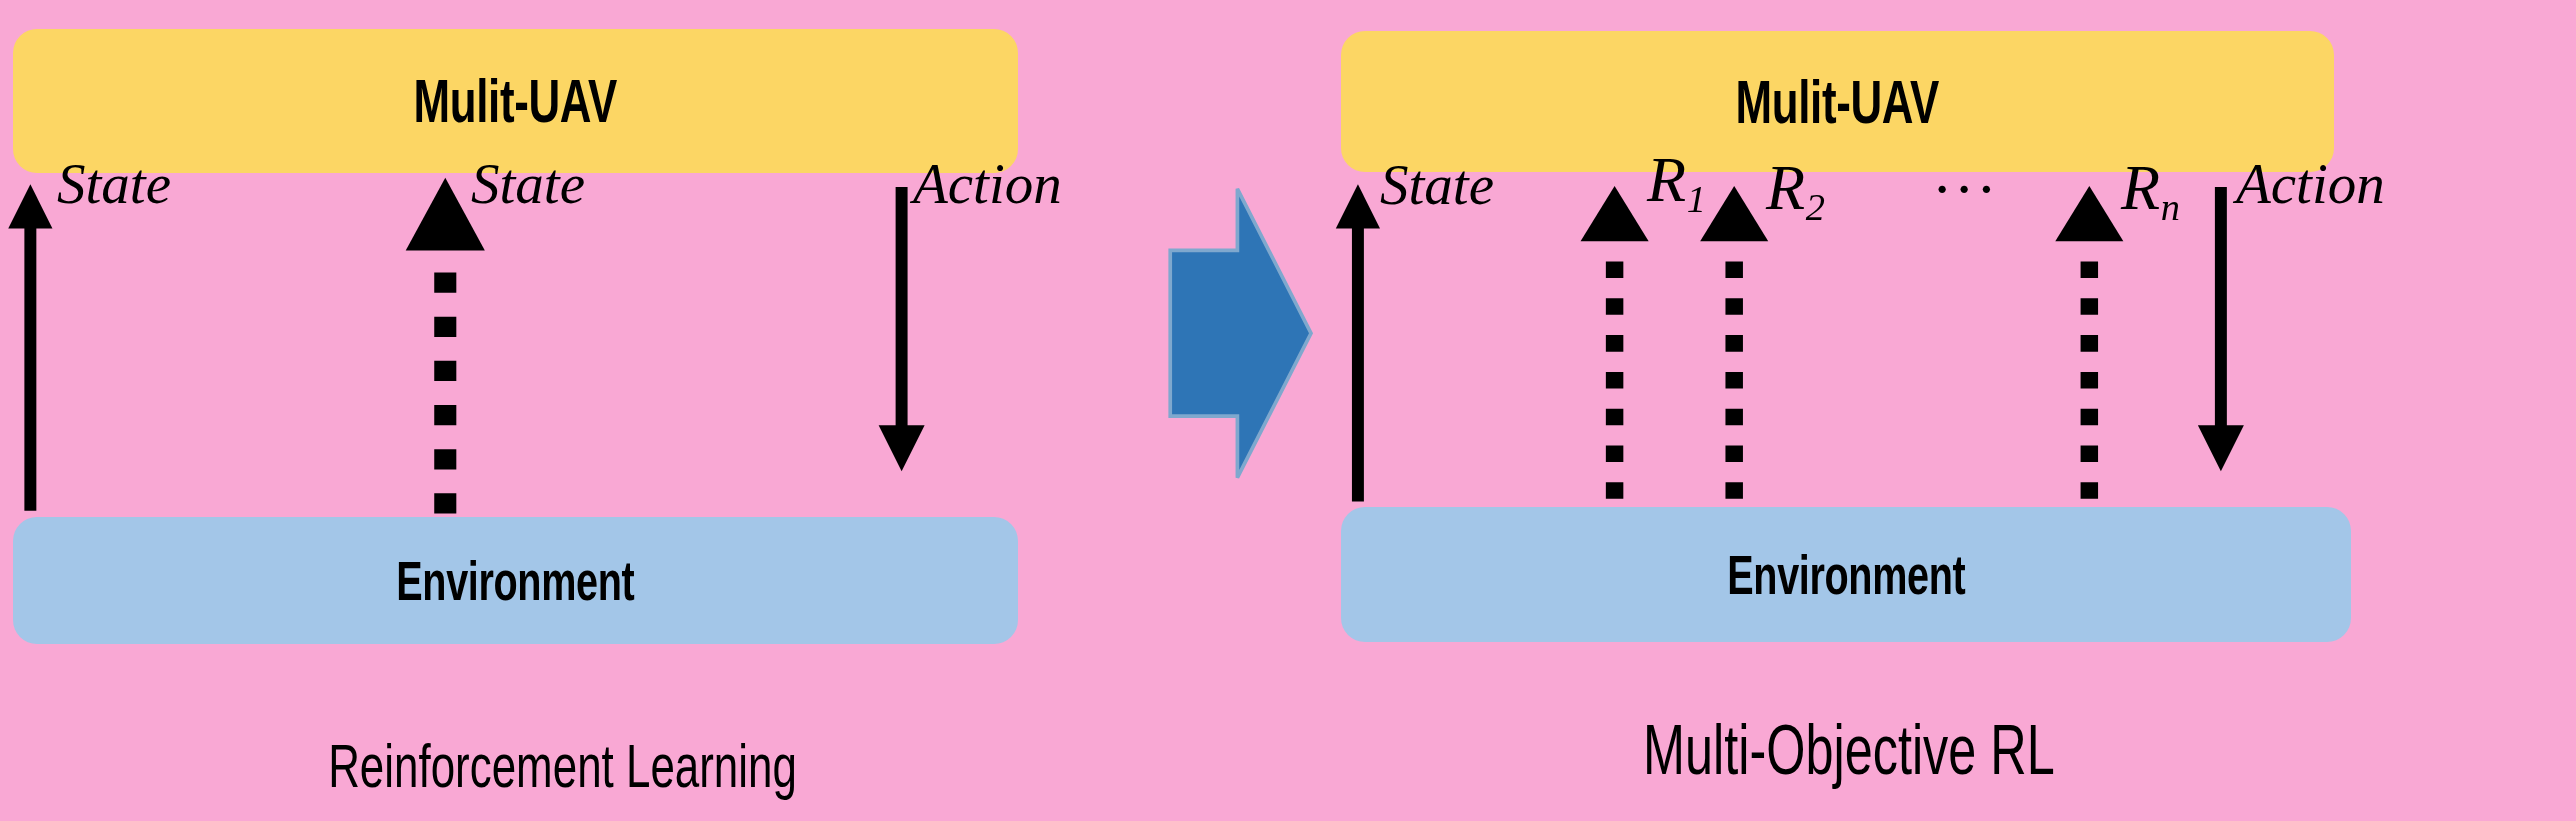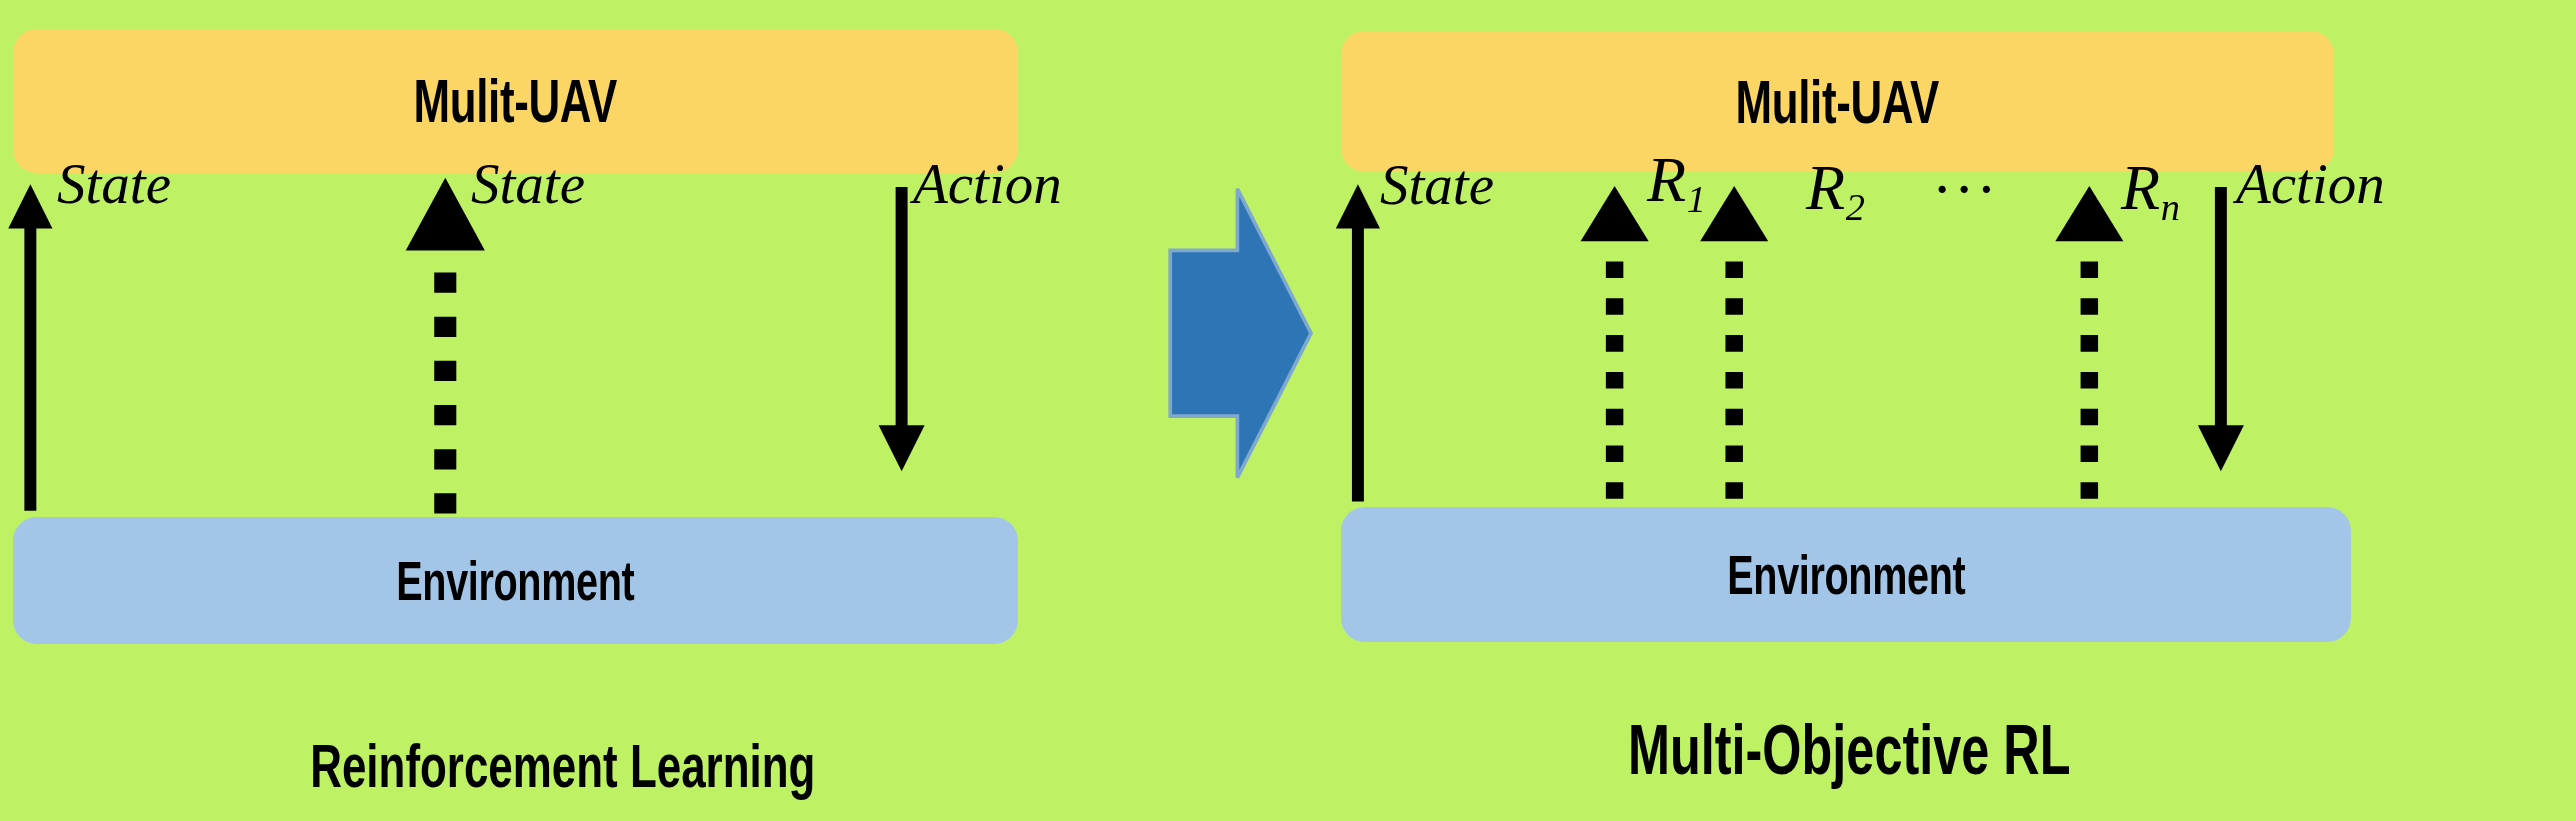--- a/index.html
+++ b/index.html
@@ -1,26 +1,26 @@
 <!DOCTYPE html>
 <html style="font-size:14.7px"><head>
 <meta charset="utf-8">
 <style>
   html,body{margin:0;padding:0;background:#ffffff;}
   body{font-family:"Liberation Sans", sans-serif;}
-  #stage{position:relative;width:2576px;height:822px;background:#bef264;overflow:hidden;}
+  #stage{position:relative;width:2576px;height:822px;background:#f9a8d4;overflow:hidden;}
 
   .box{position:absolute;display:flex;align-items:center;justify-content:center;
        border-radius:24px;box-sizing:border-box;}
   .box .box-label{font-family:"Liberation Sans", sans-serif;font-weight:bold;
        color:#000000;letter-spacing:-0.5px;transform:scaleX(0.72);
        white-space:nowrap;display:inline-block;}
 
   .caption{position:absolute;text-align:center;font-family:"Liberation Sans", sans-serif;
-       font-weight:bold;color:#000;white-space:nowrap;}
+       font-weight:normal;color:#000;white-space:nowrap;}
   .caption span{display:inline-block;transform:scaleX(0.72);}
 
   .edge-label{position:absolute;font-family:"Liberation Serif", serif;font-style:italic;
        color:#000;white-space:nowrap;line-height:1;}
 
   .math{position:absolute;font-family:"Liberation Serif", serif;font-style:italic;
        color:#000;white-space:nowrap;line-height:1;}
   .math sub{font-size:0.6em;font-style:italic;vertical-align:baseline;
        position:relative;top:0.28em;left:0.02em;}
 
@@ -60,21 +60,21 @@
   <div class="box" style="left:1341px;top:507px;width:1010px;height:135px;background:#A3C6E8;">
     <span class="box-label" style="font-size:55px;">Environment</span>
   </div>
 
   <div class="edge-label" style="left:1380px;top:156px;font-size:57px;">State</div>
 
   <div class="math" style="left:1647px;top:148px;font-size:64px;">
     <span>R</span><sub>1</sub>
   </div>
 
-  <div class="math" style="left:1766px;top:156px;font-size:64px;margin-left:40px;">
+  <div class="math" style="left:1766px;top:156px;font-size:64px;">
     <span>R</span><sub>2</sub>
   </div>
 
   <div class="dots" style="left:1932px;top:159px;font-size:61px;">···</div>
 
   <div class="math" style="left:2121px;top:156px;font-size:64px;">
     <span>R</span><sub>n</sub>
   </div>
 
   <div class="edge-label" style="left:2236px;top:155px;font-size:57px;">Action</div>

